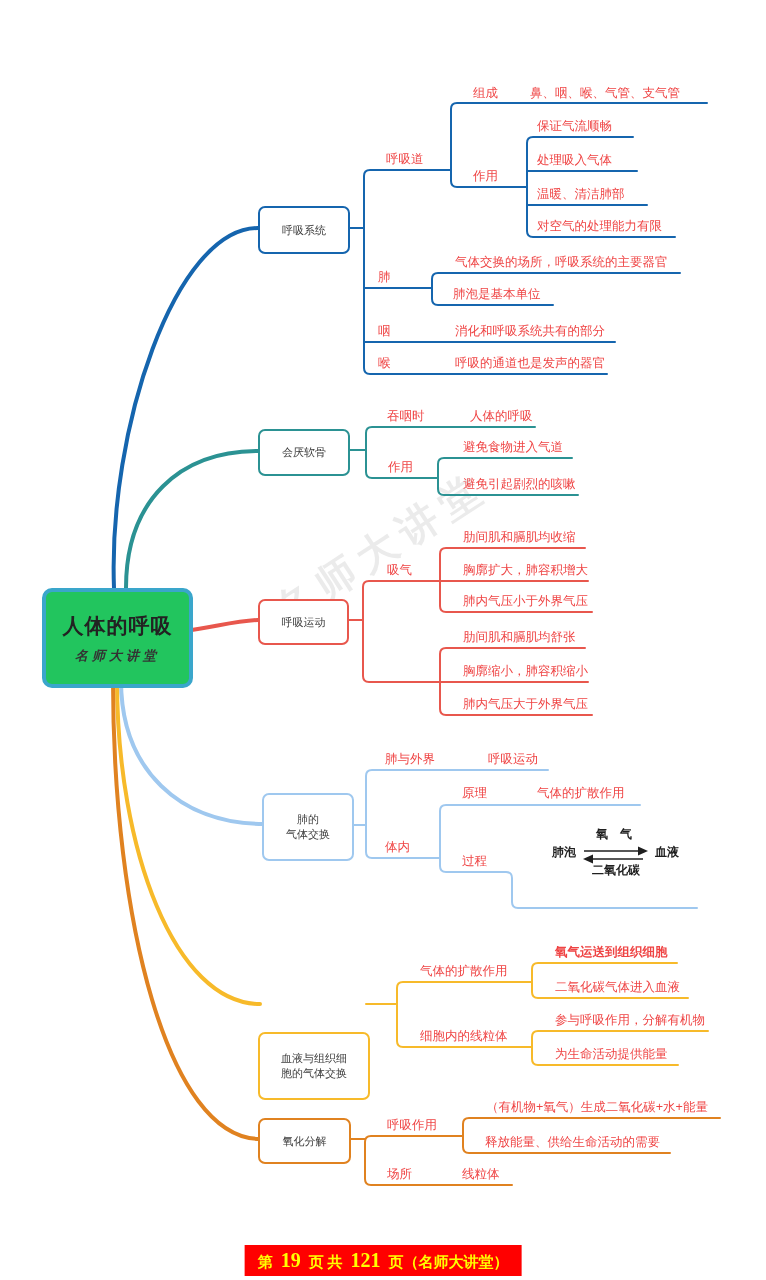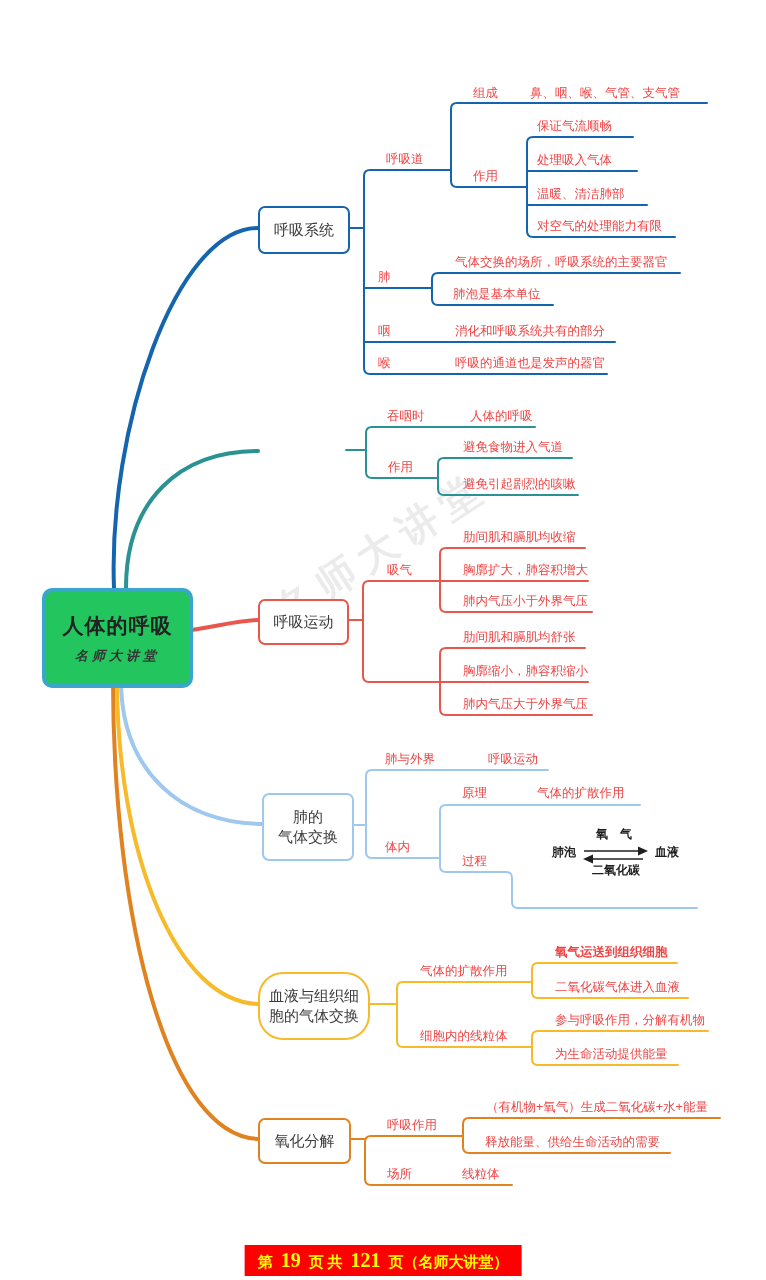--- a/index.html
+++ b/index.html
@@ -7,21 +7,21 @@
           font-family:"Liberation Sans","DejaVu Sans",sans-serif;}
   .title{position:absolute;left:0;top:16px;width:100%;text-align:center;
          font-family:"Liberation Serif","DejaVu Serif",serif;font-weight:700;
          font-size:21px;color:#000;letter-spacing:1px;z-index:3;}
   .watermark{position:absolute;left:278px;top:588px;z-index:0;white-space:nowrap;
          font-family:"Liberation Serif","DejaVu Serif",serif;font-size:40px;font-weight:700;
          color:rgba(90,90,90,0.12);letter-spacing:9px;transform:rotate(-33deg);transform-origin:left center;}
   svg.lines{position:absolute;left:0;top:0;z-index:1;}
   .box{position:absolute;background:#fff;border:2px solid #888;border-radius:7px;
        display:flex;flex-direction:column;align-items:center;justify-content:center;
-       text-align:center;font-size:15px;color:#3b3b3b;line-height:1.35;z-index:2;}
+       text-align:center;font-size:11px;color:#3b3b3b;line-height:1.35;z-index:2;}
   .central{position:absolute;left:42px;top:588px;width:143px;height:92px;background:#22c55e;
        border:4px solid #3aa6cb;border-radius:10px;display:flex;flex-direction:column;
        align-items:center;justify-content:center;z-index:2;}
   .central .c1{font-size:21px;font-weight:700;color:#222;letter-spacing:1px;}
   .central .c2{font-family:"Liberation Serif","DejaVu Serif",serif;font-style:italic;
        font-weight:700;font-size:13px;color:#333;letter-spacing:4px;margin-top:7px;}
   .lbl{position:absolute;white-space:nowrap;font-size:12.5px;color:#ef4444;z-index:2;line-height:1.2;}
   .dg{position:absolute;white-space:nowrap;z-index:2;font-family:"Liberation Serif","DejaVu Serif",serif;
       font-weight:700;font-size:12px;color:#1f1f1f;line-height:1.2;}
   .footer{position:absolute;top:1245px;left:50%;transform:translateX(-50%);z-index:3;
@@ -101,28 +101,31 @@
   </svg>
 
   <div class="central">
     <div class="c1">人体的呼吸</div>
     <div class="c2">名师大讲堂</div>
   </div>
 
   <div class="box" style="left:258px;top:206px;width:88px;height:44px;border-color:#1565ae;">
     <span>呼吸系统</span>
     </div>
+  <div class="box" style="left:258px;top:429px;width:88px;height:43px;border-color:#2b9293;">
+    <span>会厌软骨</span>
+    </div>
   <div class="box" style="left:258px;top:599px;width:87px;height:42px;border-color:#e8574d;">
     <span>呼吸运动</span>
     </div>
   <div class="box" style="left:262px;top:793px;width:88px;height:64px;border-color:#9fc8ef;">
     <span>肺的</span>
     <span>气体交换</span>
     </div>
-  <div class="box" style="left:258px;top:972px;width:108px;height:64px;border-color:#f7ba2a;border-radius:25px;">
+  <div class="box" style="left:258px;top:1032px;width:108px;height:64px;border-color:#f7ba2a;">
     <span>血液与组织细</span>
     <span>胞的气体交换</span>
     </div>
   <div class="box" style="left:258px;top:1118px;width:89px;height:42px;border-color:#e08220;">
     <span>氧化分解</span>
     </div>
 
   <div class="lbl" style="left:386px;top:152px;">呼吸道</div>
   <div class="lbl" style="left:473px;top:86px;">组成</div>
   <div class="lbl" style="left:530px;top:86px;">鼻、咽、喉、气管、支气管</div>

